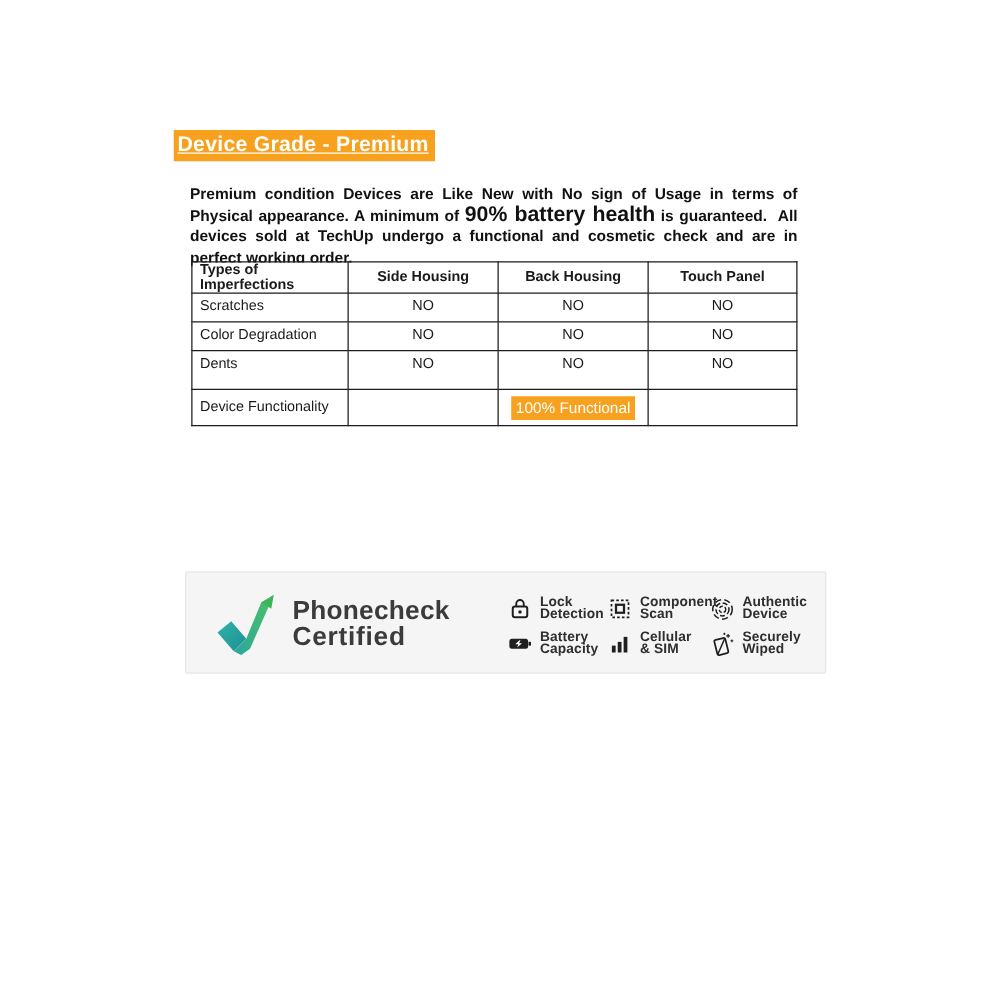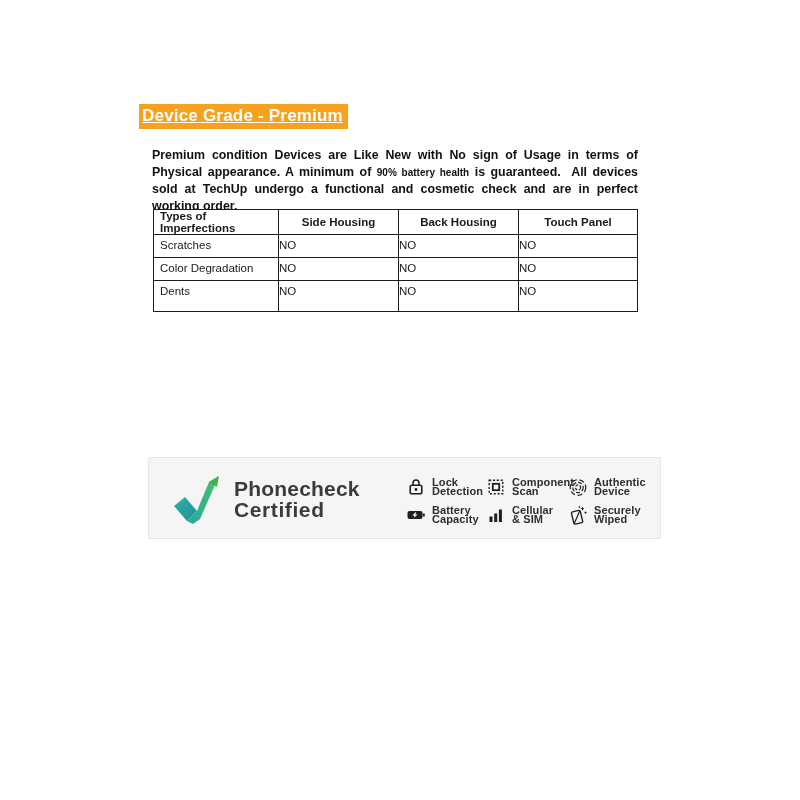--- a/index.html
+++ b/index.html
@@ -23,21 +23,21 @@
     padding: 2px 5px 3px 3px;
     letter-spacing: 0.2px;
   }
 
   
   .intro {
     position: absolute; left: 152px; top: 147px; width: 486px;
     font-size: 12.4px; font-weight: bold; color: #111111;
     text-align: justify; line-height: 16.5px;
   }
-  .intro .big { font-size: 10px; }
+  .intro .big { font-size: 17px; }
 
   
   table.imperfections {
     position: absolute; left: 153px; top: 209px;
     border-collapse: collapse;
     table-layout: fixed;
     width: 484px;
     font-size: 11.5px;
   }
   table.imperfections col.c0 { width: 125px; }
@@ -54,21 +54,21 @@
   }
   table.imperfections th.first { text-align: left; padding-left: 6px; }
   table.imperfections tr.r-std  { height: 23px; }
   table.imperfections tr.r-tall { height: 31px; }
   table.imperfections tr.r-func { height: 29px; }
   table.imperfections tr.r-std td, table.imperfections tr.r-tall td {
     vertical-align: top; padding-top: 4px;
   }
   table.imperfections tr.r-func td { vertical-align: middle; }
   table.imperfections td.label { text-align: left; padding-left: 6px; }
-  table.imperfections td.val { text-align: left; }
+  table.imperfections td.val { text-align: center; }
   .cell-highlight {
     display: inline-block;
     background: #F7A11F;
     color: #ffffff;
     font-size: 12.3px;
     padding: 2px 4px 3px 4px;
   }
 
   
   .certified-panel {
@@ -139,20 +139,26 @@
       <td class="label">Color Degradation</td>
       <td class="val">NO</td>
       <td class="val">NO</td>
       <td class="val">NO</td>
     </tr>
     <tr class="r-tall">
       <td class="label">Dents</td>
       <td class="val">NO</td>
       <td class="val">NO</td>
       <td class="val">NO</td>
+    </tr>
+    <tr class="r-func">
+      <td class="label">Device Functionality</td>
+      <td class="val"></td>
+      <td class="val"><span class="cell-highlight">100% Functional</span></td>
+      <td class="val"></td>
     </tr>
   </tbody>
 </table>
 
 <div class="certified-panel">
 
   <div class="logo-group">
     <svg class="check-logo" viewBox="0 0 47 50" xmlns="http://www.w3.org/2000/svg">
       <defs>
         <linearGradient id="gradMain" x1="0" y1="1" x2="1" y2="0">

